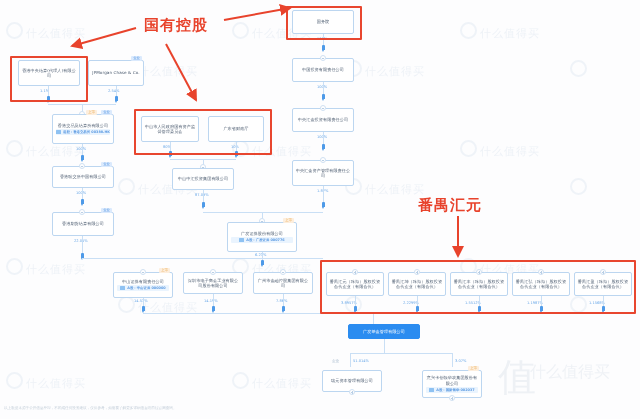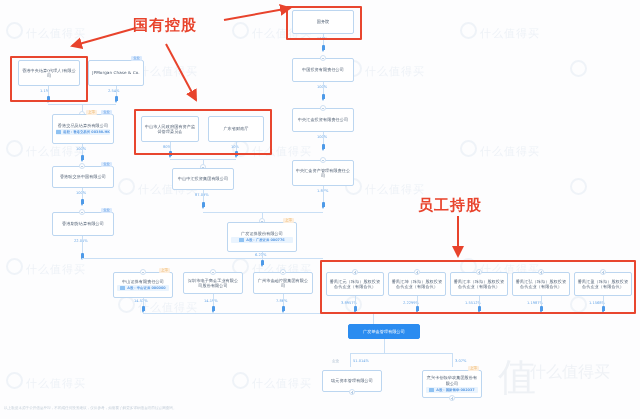--- a/index.html
+++ b/index.html
@@ -446,22 +446,22 @@
   </div>
   <div class="knob" style="left:449px; top:395px;"></div>
 
   <div class="footnote" style="left:4px; top:406px;">以上数据来源于公开信息整理，不构成任何投资建议，仅供参考，如需要了解更多详细信息请前往官网查询。</div>
 
   <div class="redbox" style="left:10px; top:56px; width:78px; height:46px;"></div>
   <div class="redbox" style="left:134px; top:109px; width:138px; height:46px;"></div>
   <div class="redbox" style="left:286px; top:6px; width:76px; height:34px;"></div>
   <div class="redbox" style="left:320px; top:260px; width:316px; height:54px;"></div>
 
-  <div class="redlabel" style="left:133px; top:16px;">国有控股</div>
-  <div class="redlabel" style="left:418px; top:196px;">员工持股</div>
+  <div class="redlabel" style="left:144px; top:16px;">国有控股</div>
+  <div class="redlabel" style="left:418px; top:196px;">番禺汇元</div>
 
   <svg class="redarrow" style="left:0; top:0;" width="640" height="419">
     <defs>
       <marker id="ah" markerWidth="7" markerHeight="7" refX="5" refY="3" orient="auto">
         <path d="M0,0 L6,3 L0,6 z" fill="#e8432c"></path>
       </marker>
     </defs>
     <line x1="136" y1="28" x2="72" y2="46" stroke="#e8432c" stroke-width="2" marker-end="url(#ah)"></line>
     <line x1="224" y1="20" x2="290" y2="8" stroke="#e8432c" stroke-width="2" marker-end="url(#ah)"></line>
     <line x1="166" y1="44" x2="196" y2="100" stroke="#e8432c" stroke-width="2" marker-end="url(#ah)"></line>

